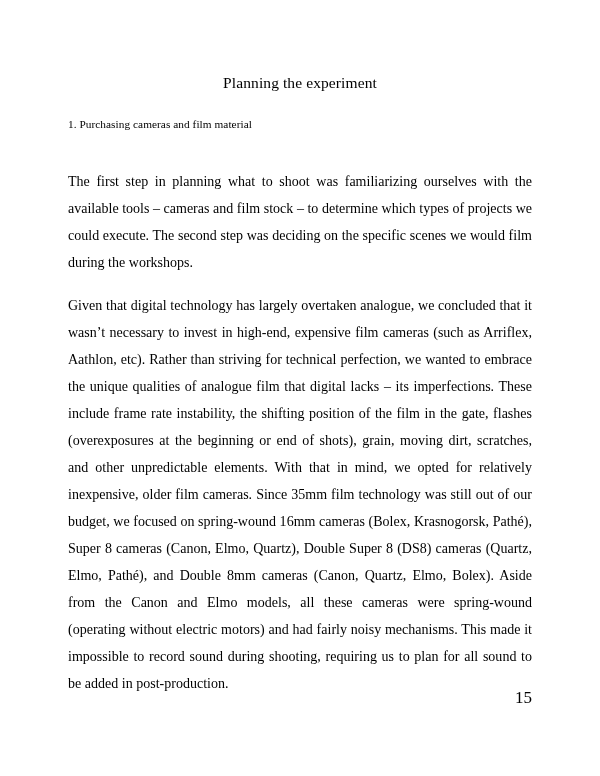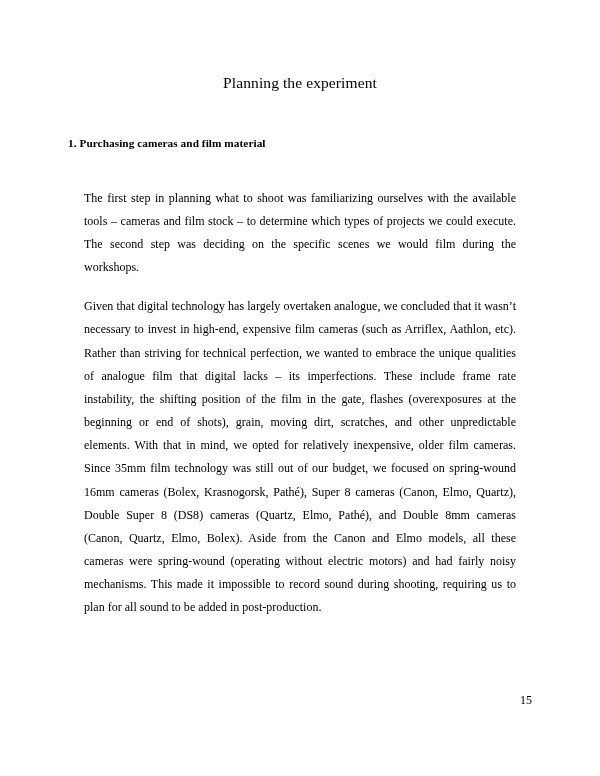--- a/index.html
+++ b/index.html
@@ -25,42 +25,42 @@
   .doc-title {
     text-align: center;
     font-size: 15.5px;
     line-height: 1.4;
     margin: 12px 0 0 0;
     font-weight: normal;
     letter-spacing: 0.1px;
   }
   .section-heading {
     font-size: 11.3px;
-    margin: 43px 0 0 0;
-    font-weight: bold;
+    margin: 24px 0 0 0;
+    font-weight: normal;
     letter-spacing: 0.05px;
   }
   .para {
-    font-size: 12px;
+    font-size: 14px;
     line-height: 1.93;
     text-align: justify;
-    margin: 16px;
+    margin: 0;
     letter-spacing: 0.01px;
   }
   .para.first {
     margin-top: 38px;
   }
   .para.spaced {
     margin-top: 16px;
   }
   .page-number {
     position: absolute;
     right: 68px;
     bottom: 68px;
-    font-size: 12px;
+    font-size: 17px;
     text-align: right;
   }
 </style>
 </head>
 <body>
 
 <div class="page">
 
   <h1 class="doc-title">Planning the experiment</h1>
 

